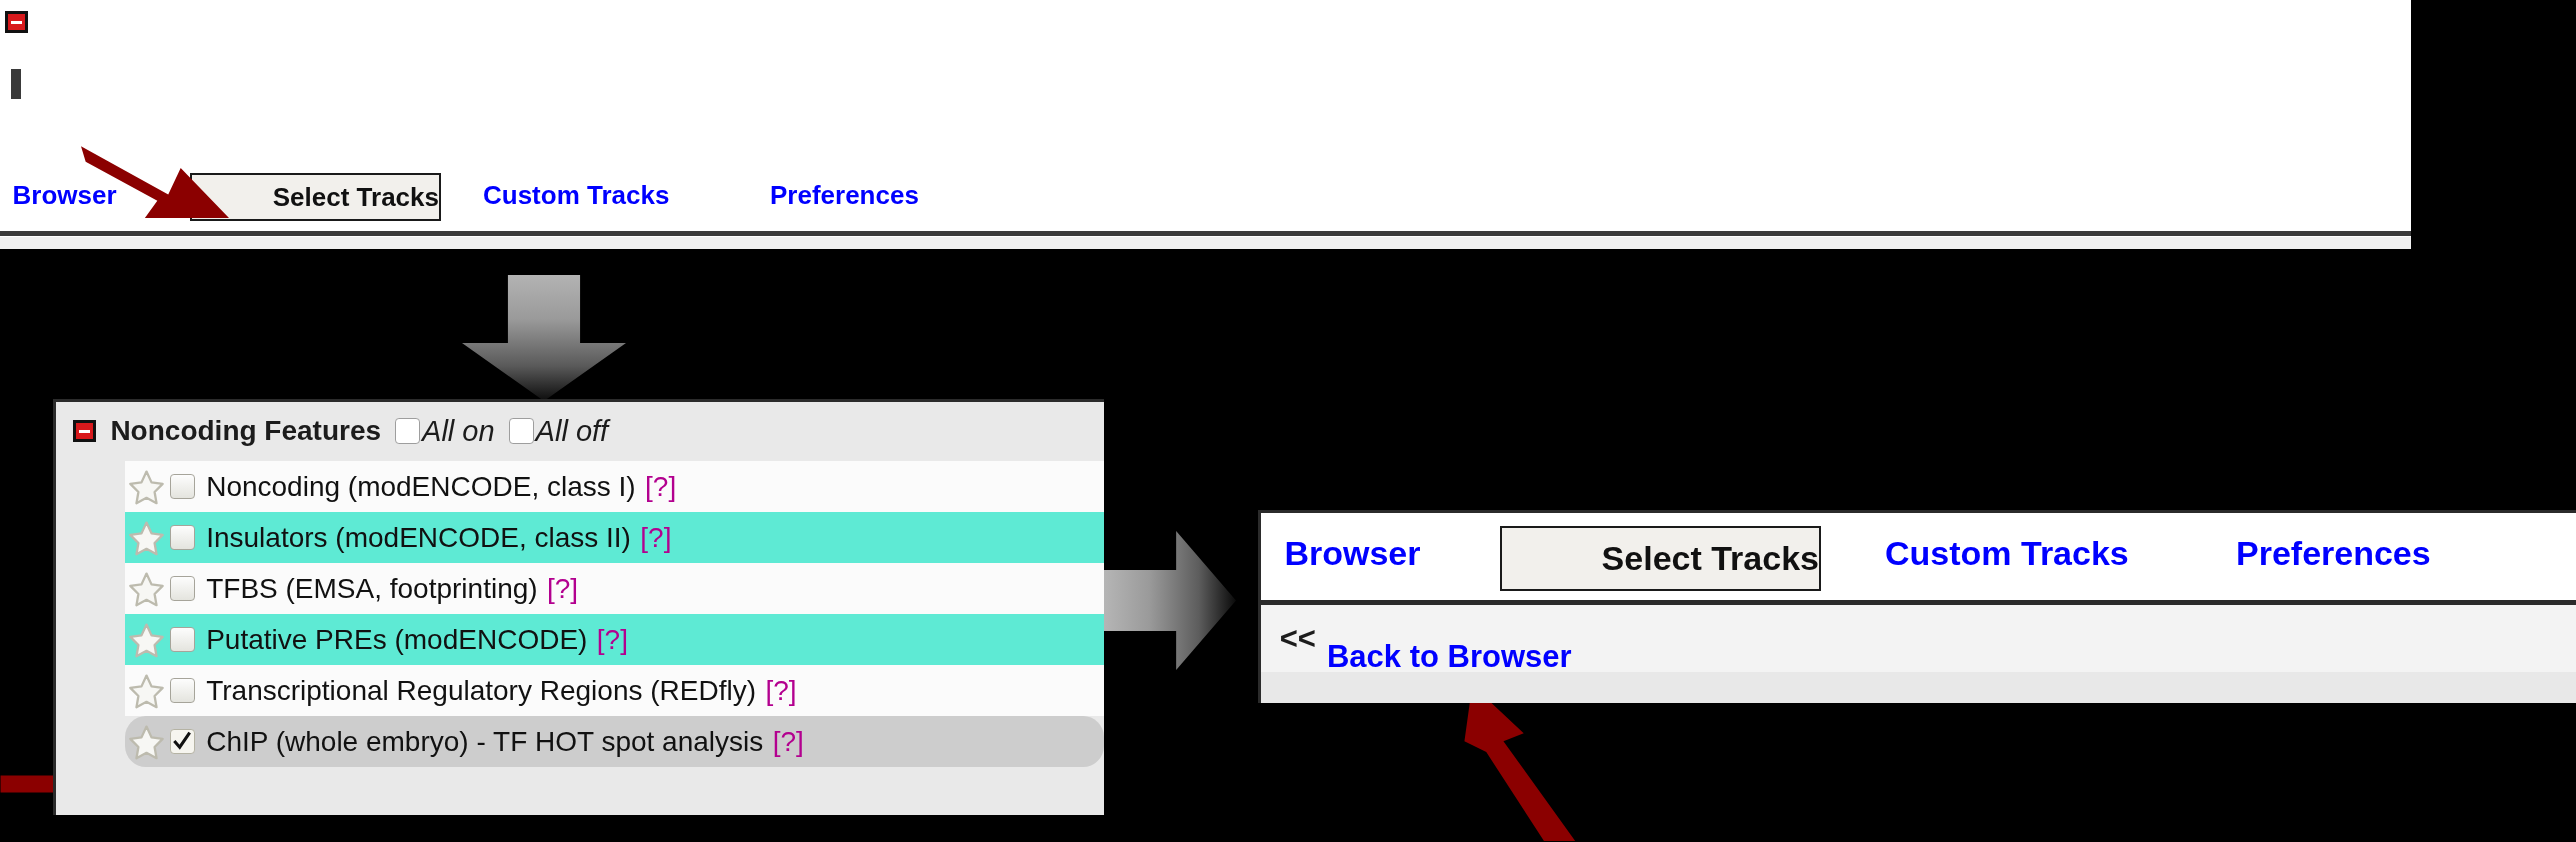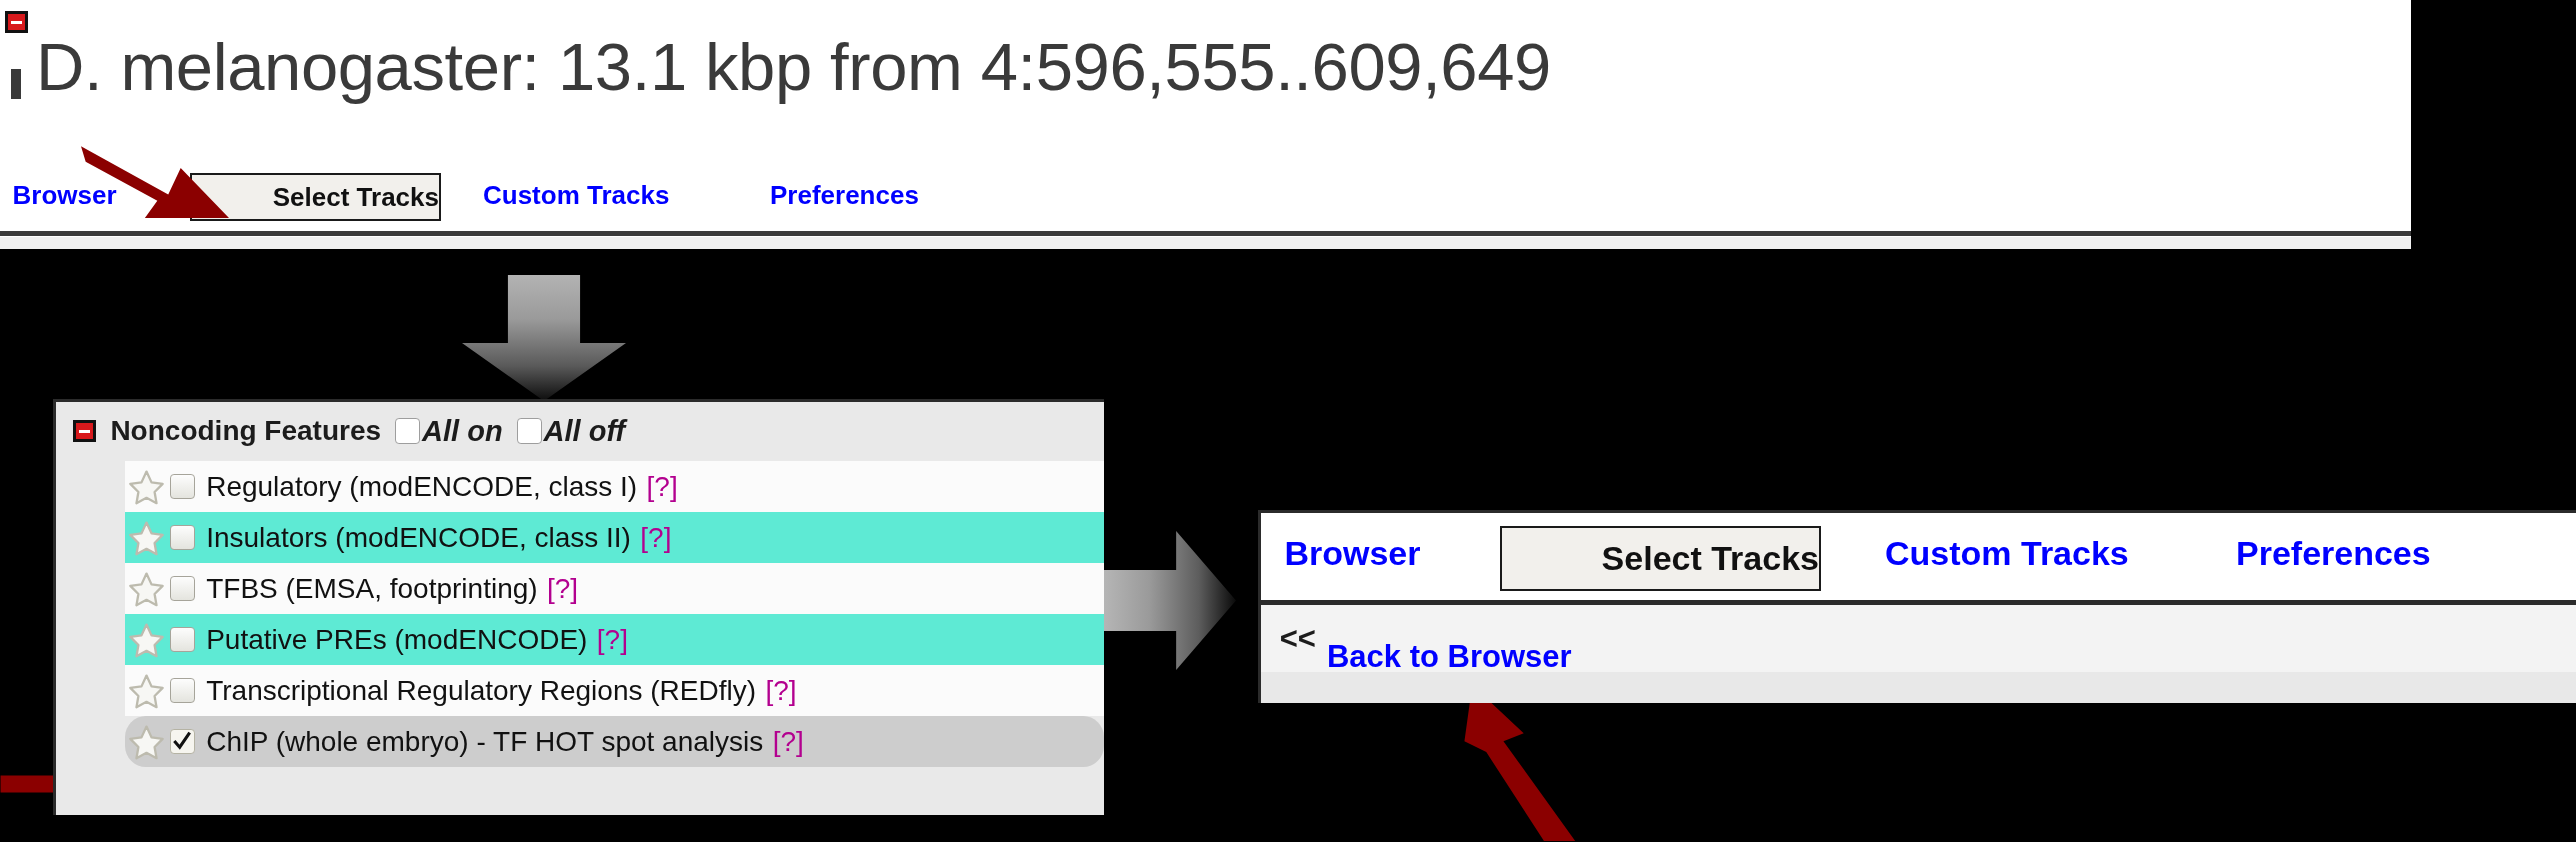--- a/index.html
+++ b/index.html
@@ -205,21 +205,21 @@
     width: 23.4px;
     height: 23.4px;
     border: 1.6px solid #9e9e9e;
     border-radius: 3.9px;
     background: #ffffff;
     flex: 0 0 auto;
     margin-left: 14px;
   }
   .hdr-label {
     font-size: 29px;
-    font-weight: bold;
+    font-weight: normal;
     font-style: italic;
     color: #1c1c1c;
     white-space: nowrap;
     line-height: 1;
     margin-left: 1.6px;
   }
 
   #track-list {
     position: absolute;
     left: 69px;
@@ -333,21 +333,20 @@
 <body>
 
 <div id="top-panel">
 
   <div id="minimize-icon">
     <div class="bar"></div>
   </div>
 
   <div id="stray-bar"></div>
 
-  <div id="page-title">D. melanogaster: 13.1 kbp from 4:596,555..609,649</div>
 
   <div id="top-tabs">
     <div class="tablink" style="left:12.5px;">Browser</div>
     <div class="tab-selected" style="left:190px; top:0px; width:251px; height:48px; line-height:44px;">Select Tracks</div>
     <div class="tablink" style="left:483px;">Custom Tracks</div>
     <div class="tablink" style="left:770px;">Preferences</div>
   </div>
 
   <div id="top-divider"></div>
   <div id="top-divider2"></div>
@@ -381,21 +380,21 @@
     <div class="hdr-label">All off</div>
   </div>
 
   <div id="track-list">
 
     <div class="track-row">
       <svg class="star-icon" viewBox="0 0 48 46">
         <polygon points="24,3 30.5,17 45,19 34.5,29.5 37,44 24,37 11,44 13.5,29.5 3,19 17.5,17" fill="#f7f7f4" stroke="#bdbbae" stroke-width="3" stroke-linejoin="round"></polygon>
       </svg>
       <div class="track-check"></div>
-      <div class="track-label">Regulatory (modENCODE, class I)</div>
+      <div class="track-label">Noncoding (modENCODE, class I)</div>
       <div class="track-help">[?]</div>
     </div>
 
     <div class="track-row odd">
       <svg class="star-icon" viewBox="0 0 48 46">
         <polygon points="24,3 30.5,17 45,19 34.5,29.5 37,44 24,37 11,44 13.5,29.5 3,19 17.5,17" fill="#f7f7f4" stroke="#bdbbae" stroke-width="3" stroke-linejoin="round"></polygon>
       </svg>
       <div class="track-check"></div>
       <div class="track-label">Insulators (modENCODE, class II)</div>
       <div class="track-help">[?]</div>

